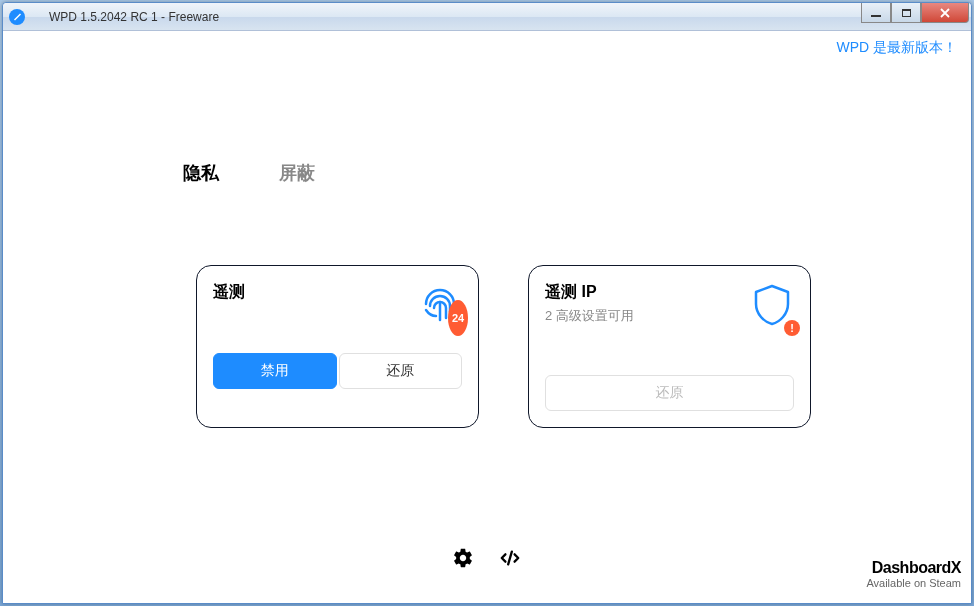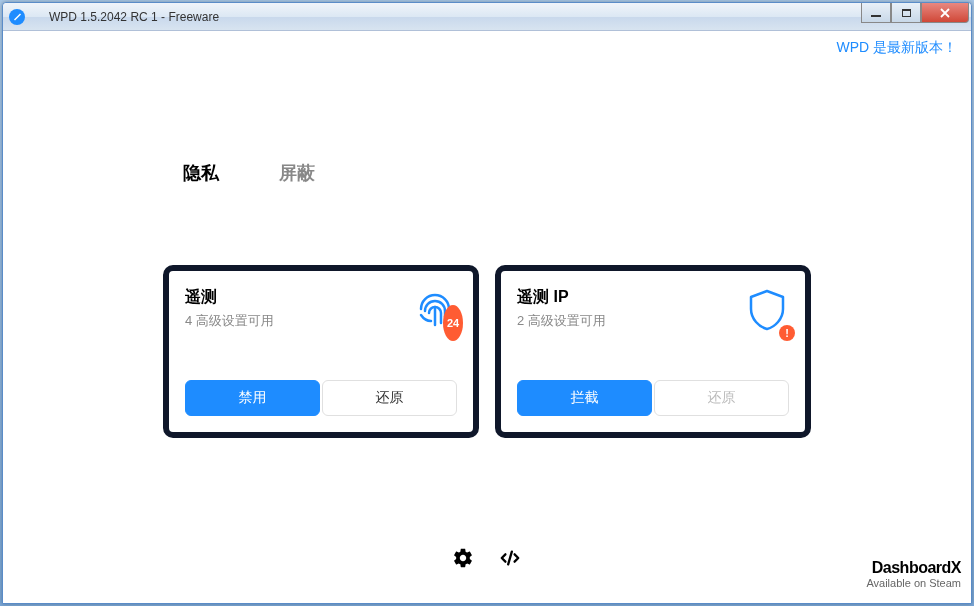--- a/index.html
+++ b/index.html
@@ -119,25 +119,26 @@
     }
     .tab.active {
       color: #000;
     }
     .cards {
       display: flex;
       gap: 16px;
     }
     .card {
       flex: 1;
-      border: 6px solid #0f172a;
-      border-radius: 10px;
+      border: 1px solid #0f172a;
+      border-radius: 15px;
       padding: 16px;
       position: relative;
       background: white;
+      margin-left: 33px;
     }
     .card-title {
       font-size: 16px;
       font-weight: bold;
       color: #000;
       margin-bottom: 4px;
     }
     .card-subtitle {
       font-size: 13px;
       color: #888;
@@ -246,21 +247,20 @@
 
     <div class="main-area">
       <div class="tabs">
         <div class="tab active">隐私</div>
         <div class="tab">屏蔽</div>
       </div>
 
       <div class="cards">
         <div class="card">
           <div class="card-title">遥测</div>
-          <div class="card-subtitle">4 高级设置可用</div>
           <div class="card-icon" style="position:absolute;top:14px;right:14px;">
             <svg width="48" height="48" viewBox="0 0 48 48">
               <g fill="none" stroke="#1e8cff" stroke-width="2.5" stroke-linecap="round">
                 <path d="M10 24 a14 14 0 0 1 28 0"></path>
                 <path d="M14 26 a10 10 0 0 1 20 0 v6"></path>
                 <path d="M18 28 a6 6 0 0 1 12 0 v10"></path>
                 <path d="M24 22 v18"></path>
                 <path d="M10 30 q4 6 10 6"></path>
               </g>
             </svg>
@@ -275,21 +275,20 @@
         <div class="card">
           <div class="card-title">遥测 IP</div>
           <div class="card-subtitle">2 高级设置可用</div>
           <div class="card-icon" style="position:absolute;top:14px;right:14px;">
             <svg width="48" height="48" viewBox="0 0 48 48">
               <path d="M24 6 L40 12 V24 C40 34 32 42 24 44 C16 42 8 34 8 24 V12 Z" fill="none" stroke="#1e8cff" stroke-width="2.5" stroke-linejoin="round"></path>
             </svg>
             <div class="badge badge-alert">!</div>
           </div>
           <div class="card-buttons">
-            <div class="btn btn-primary">拦截</div>
             <div class="btn btn-secondary disabled">还原</div>
           </div>
         </div>
       </div>
     </div>
 
     <div class="bottom-icons">
       <div class="icon-btn">
         <svg width="22" height="22" viewBox="0 0 24 24" fill="#000">
           <path d="M19.4 13c.04-.33.06-.66.06-1s-.02-.67-.06-1l2.1-1.65c.19-.15.24-.42.12-.64l-2-3.46c-.12-.22-.39-.3-.61-.22l-2.49 1c-.52-.4-1.08-.73-1.69-.98l-.38-2.65C14.42 2.18 14.22 2 13.98 2h-4c-.24 0-.44.18-.47.4l-.38 2.65c-.61.25-1.17.59-1.69.98l-2.49-1c-.23-.09-.49 0-.61.22l-2 3.46c-.13.22-.07.49.12.64L4.56 11c-.04.33-.06.67-.06 1s.02.67.06 1l-2.1 1.65c-.19.15-.24.42-.12.64l2 3.46c.12.22.39.3.61.22l2.49-1c.52.4 1.08.73 1.69.98l.38 2.65c.03.22.23.4.47.4h4c.24 0 .44-.18.47-.4l.38-2.65c.61-.25 1.17-.59 1.69-.98l2.49 1c.23.09.49 0 .61-.22l2-3.46c.12-.22.07-.49-.12-.64L19.4 13zM12 15.5c-1.93 0-3.5-1.57-3.5-3.5s1.57-3.5 3.5-3.5 3.5 1.57 3.5 3.5-1.57 3.5-3.5 3.5z"></path>

